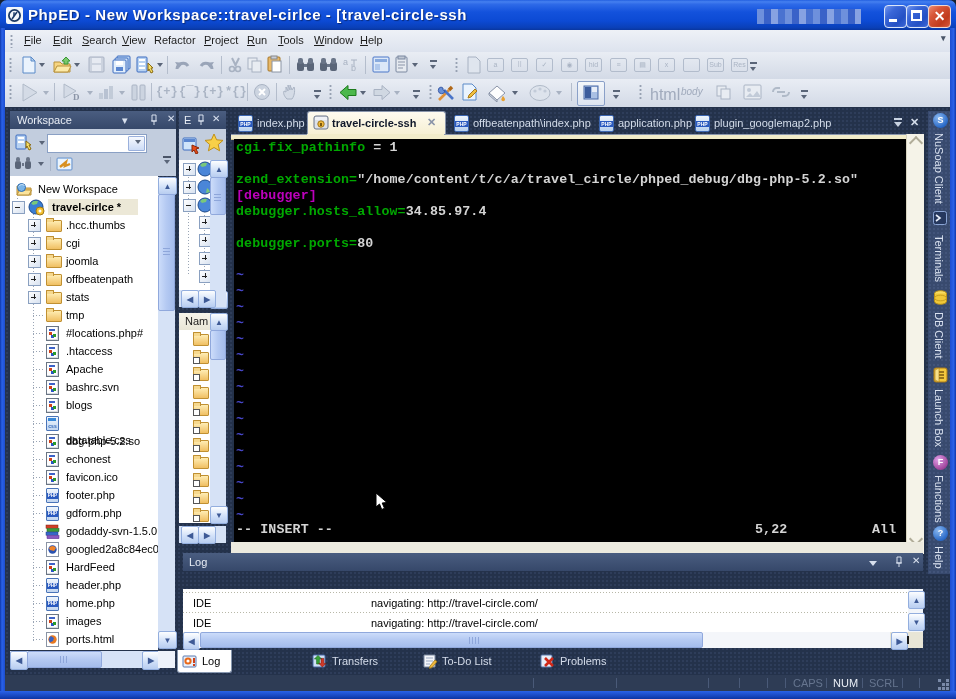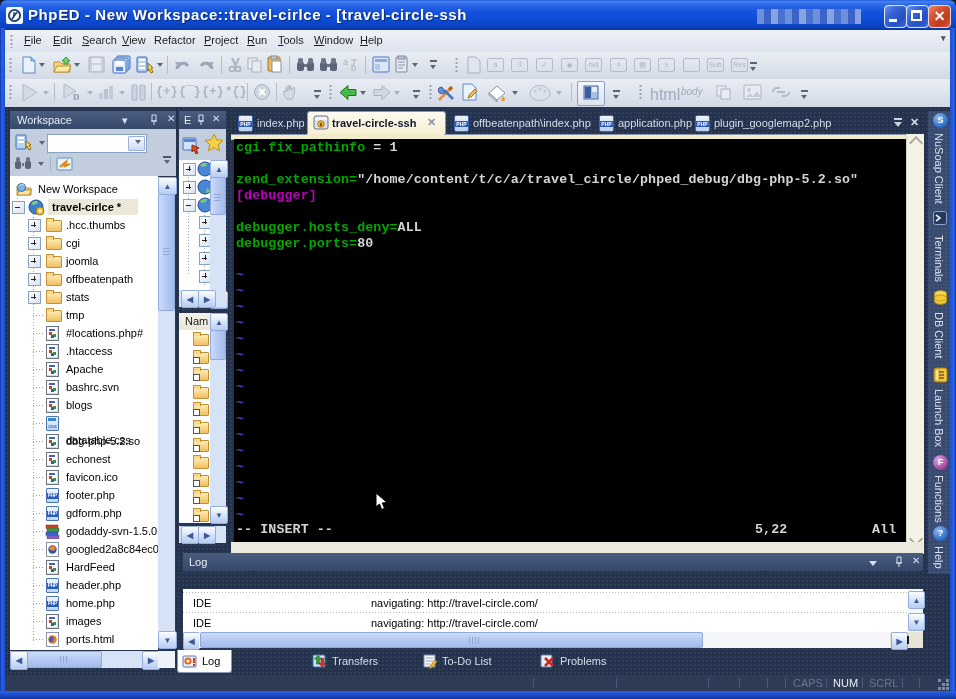--- a/index.html
+++ b/index.html
@@ -676,21 +676,21 @@
     <div class="tab" style="left:679px;top:5px;font-weight:bold;">✕</div>
   </div>
   <div class="abs" style="left:231px;top:134px;width:692px;height:5px;background:#f2ecca;border-bottom:1px solid #c8bf90;"></div>
   <div class="abs" style="left:231px;top:134px;width:76px;height:1px;background:#8a96ac;"></div>
   <div class="abs" style="left:444px;top:134px;width:479px;height:1px;background:#8a96ac;"></div>
 
   <div id="edit" class="abs">
     <div class="vim g" style="left:2px;top:1px;">cgi.fix_pathinfo<span class="w"> = 1</span></div>
     <div class="vim g" style="left:2px;top:33px;">zend_extension=<span class="w">"/home/content/t/c/a/travel_circle/phped_debug/dbg-php-5.2.so"</span></div>
     <div class="vim m" style="left:2px;top:49px;">[debugger]</div>
-    <div class="vim g" style="left:2px;top:81px;">debugger.hosts_deny=<span class="w">ALL</span></div>
+    <div class="vim g" style="left:2px;top:65px;">debugger.hosts_allow=<span class="w">34.85.97.4</span></div>
     <div class="vim g" style="left:2px;top:97px;">debugger.ports=<span class="w">80</span></div>
     <div class="vim t" style="left:2px;top:129px;">~<br>~<br>~<br>~<br>~<br>~<br>~<br>~<br>~<br>~<br>~<br>~<br>~<br>~<br>~<br>~</div>
     <div class="vim w" style="left:2px;top:383px;">-- INSERT --</div>
     <div class="vim w" style="left:521px;top:383px;">5,22</div>
     <div class="vim w" style="left:638px;top:383px;">All</div>
     <svg class="abs" style="left:141px;top:353px;" width="13" height="20">
           <path d="M1 1 l0 14 l3.5 -3 l2.2 5.5 l2.8 -1.2 l-2.3 -5.3 l4.8 -0.5 z" fill="#fff" stroke="#000" stroke-width="1"></path>
         </svg>
   </div>
 

